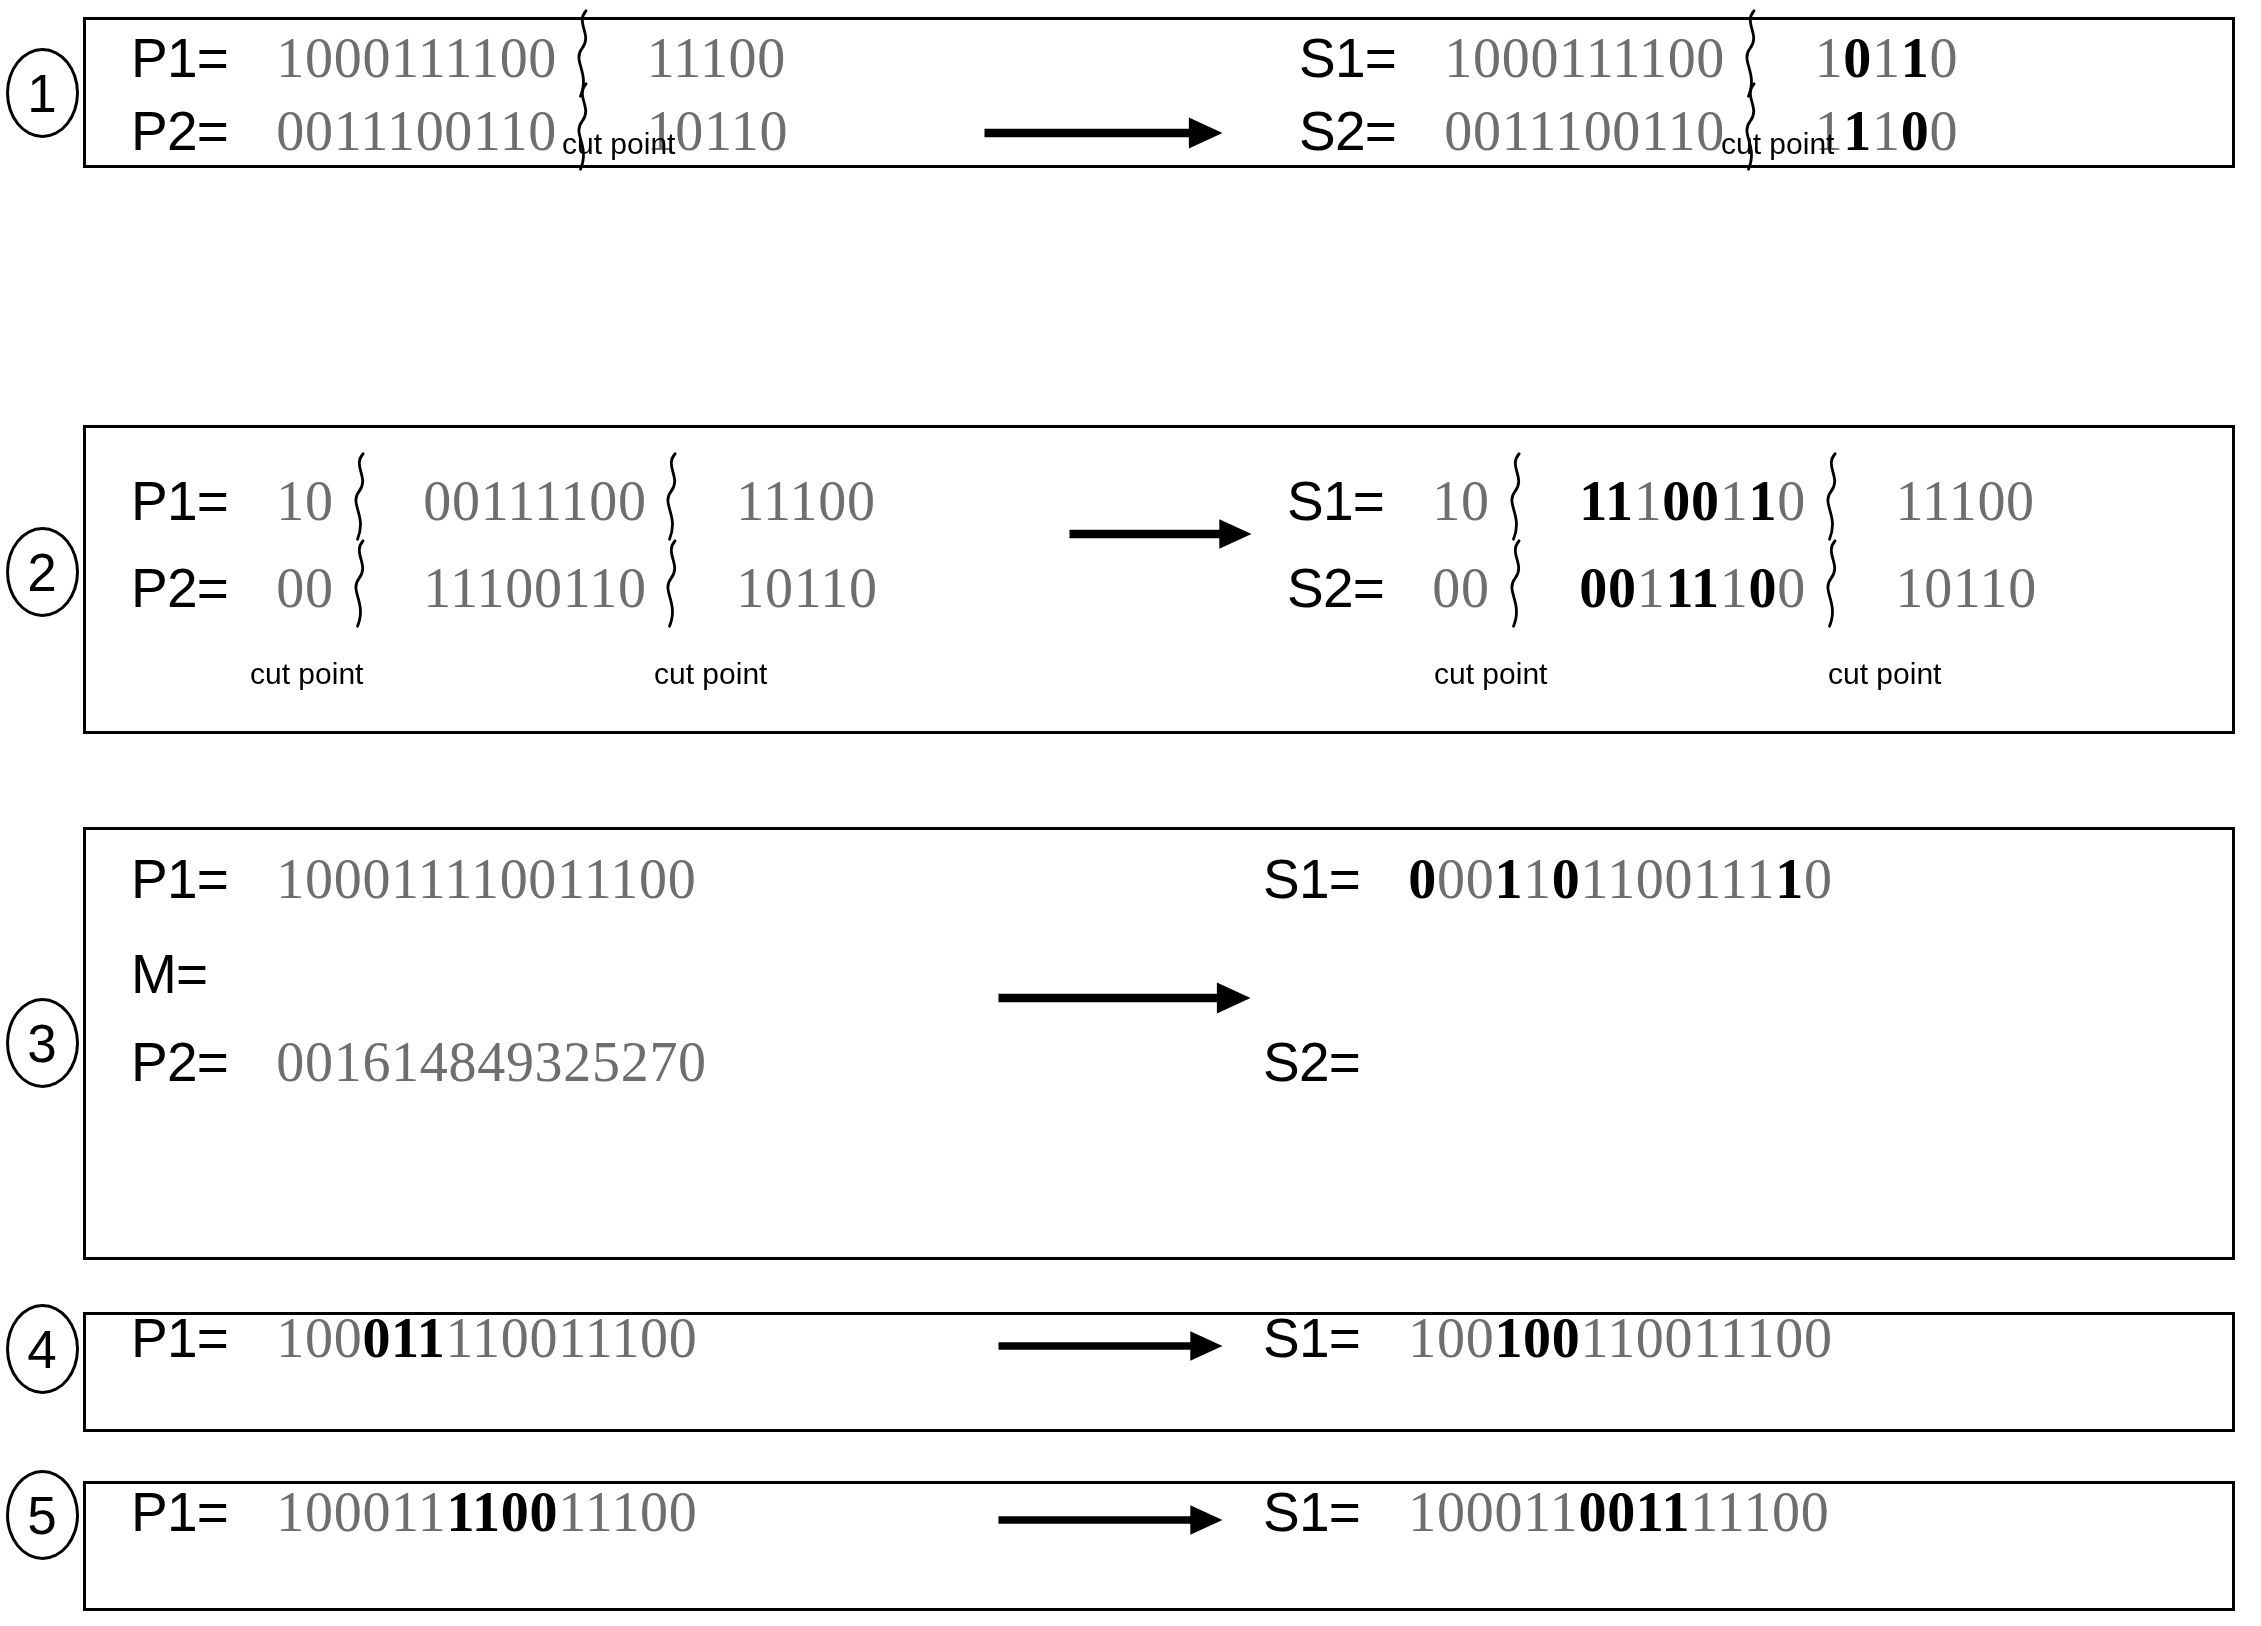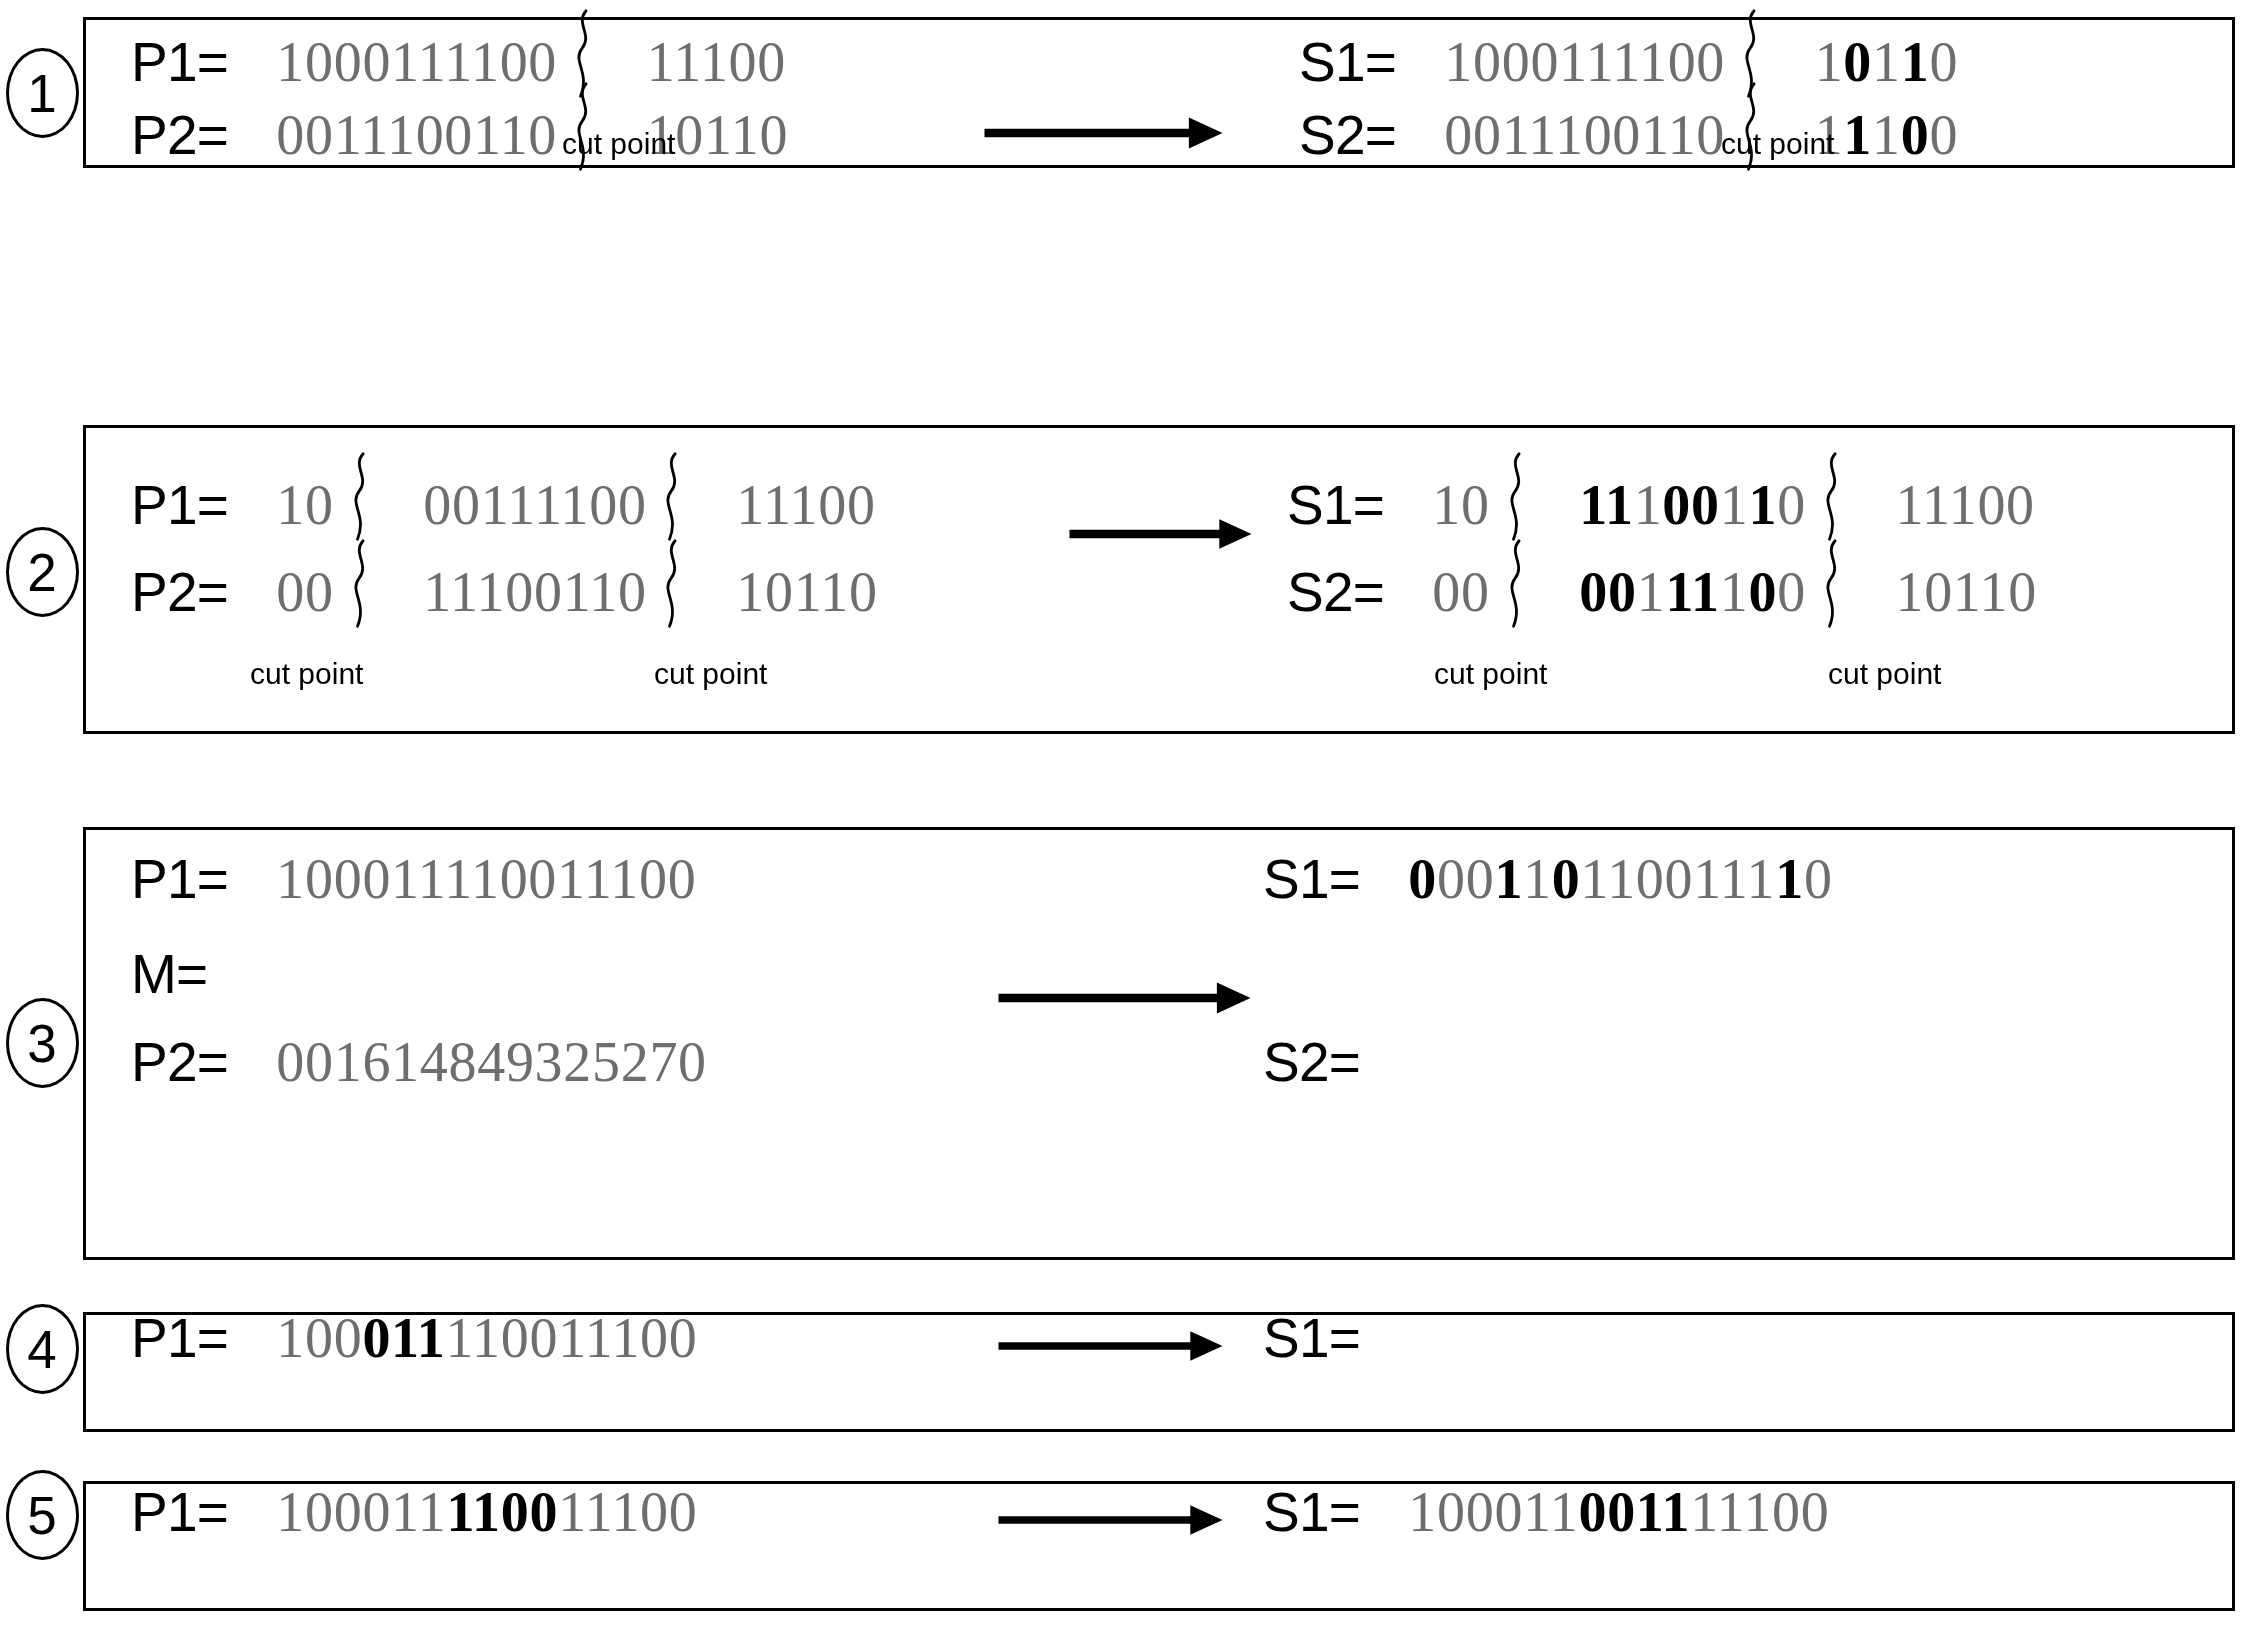--- a/index.html
+++ b/index.html
@@ -41,21 +41,21 @@
     font-size: 53px;
     line-height: 1;
     color: #000000;
     font-family: "Liberation Sans", sans-serif;
   }
 
   
   .row {
     position: absolute;
     display: flex;
-    align-items: flex-end;
+    align-items: center;
     white-space: nowrap;
     gap: 12px;
   }
   .label {
     font-size: 55px;
     color: #000000;
     font-weight: normal;
     font-family: "Liberation Sans", sans-serif;
     letter-spacing: -0.7px;
   }
@@ -326,20 +326,21 @@
 <div class="arrow" style="left:998px; top:1325px;">
   <svg width="225" height="42" viewBox="0 0 320 60">
     <line x1="0" y1="30" x2="280" y2="30" stroke="#000" stroke-width="11"></line>
     <polygon points="320,30 274,9 274,51" fill="#000"></polygon>
   </svg>
 </div>
 
 <div class="row" style="left:1263px; top:1306px;">
   <span class="label">S1=</span>
   <span class="seg-gap"></span>
+  <span class="bits">100<b>1</b><b>0</b><b>0</b>110011100</span>
 </div>
 
 <div class="panel" style="left:83px; top:1481px; width:2152px; height:130px;"></div>
 <div class="step-badge" style="left:5.6px; top:1470px;">
   <span>5</span>
 </div>
 
 <div class="row" style="left:131px; top:1480px;">
   <span class="label">P1=</span>
   <span class="seg-gap"></span>

